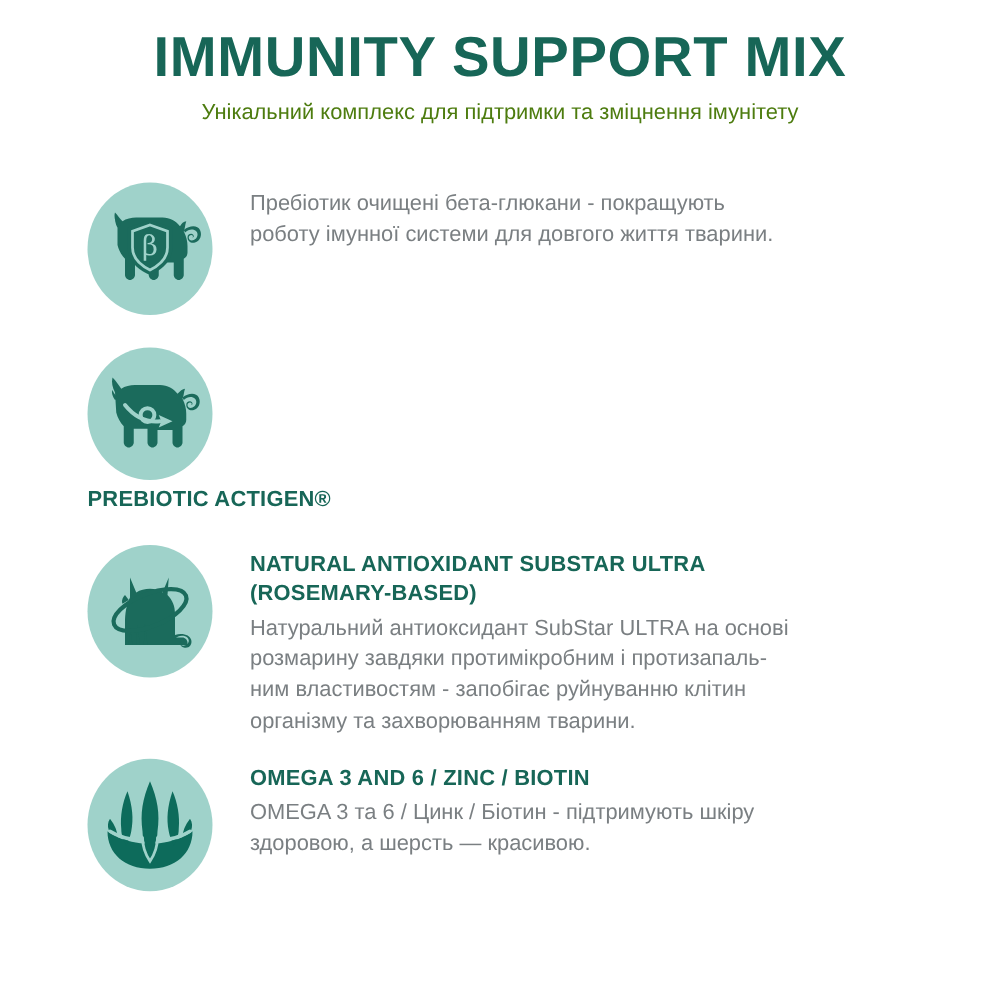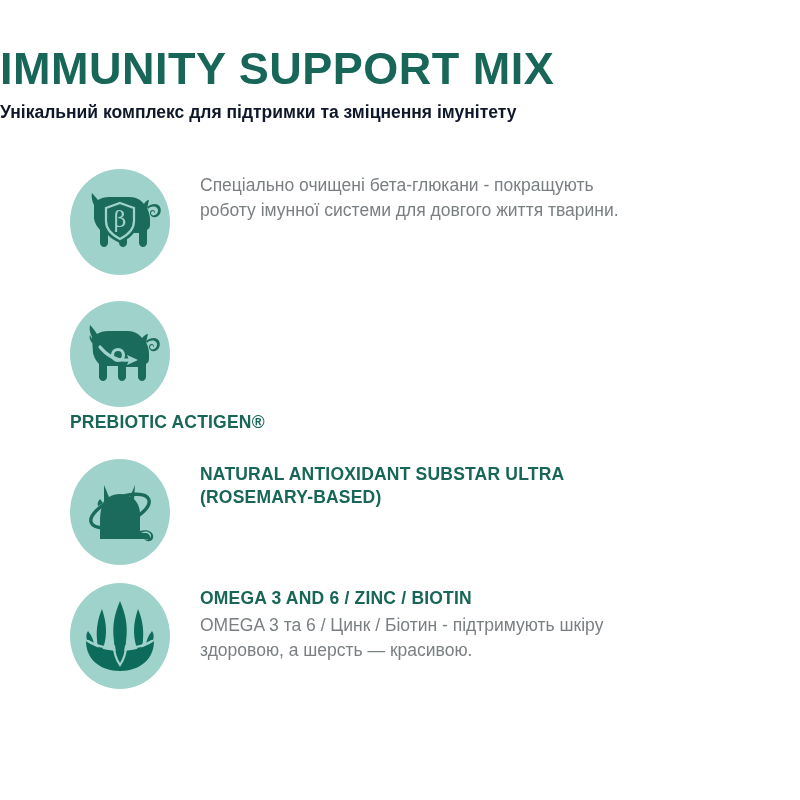--- a/index.html
+++ b/index.html
@@ -16,38 +16,38 @@
 
   .page {
     position: relative;
     width: 800px;
     height: 800px;
     box-sizing: border-box;
   }
 
   
   .header {
-    text-align: left;
-    padding-top: 45px;
+    text-align: center;
+    padding-top: 22px;
   }
   .title {
     font-family: "Liberation Sans", sans-serif;
     font-size: 45px;
     font-weight: 700;
     letter-spacing: 0.5px;
     color: #176657;
     line-height: 1.05;
     margin: 0;
     white-space: nowrap;
   }
   .subtitle {
     font-family: "Liberation Sans", sans-serif;
     font-size: 17.5px;
-    font-weight: 700;
-    color: #0f172a;
+    font-weight: 400;
+    color: #4d7c0f;
     margin: 10px 0 0 0;
     line-height: 1.2;
     white-space: nowrap;
   }
 
   
   .features {
     margin-top: 46px;
     padding-left: 70px;
     padding-right: 30px;
@@ -144,21 +144,21 @@
 
             <g>
               <path d="M50 30 L68 36 L68 52 C68 62 60 70 50 74 C40 70 32 62 32 52 L32 36 Z" fill="#1b6b5c"></path>
               <path d="M50 34 L64 39 L64 52 C64 60 58 66 50 70 C42 66 36 60 36 52 L36 39 Z" fill="none" stroke="#9fd2ca" stroke-width="2.2"></path>
               <text x="50" y="58" text-anchor="middle" font-family="'DejaVu Serif', serif" font-size="22" fill="#9fd2ca">β</text>
             </g>
           </svg>
         </div>
       </div>
       <div class="feature-body">
-        <div class="feature-text">Спеціально очищені бета-глюкани - покращують
+        <div class="feature-text">Пребіотик очищені бета-глюкани - покращують
 роботу імунної системи для довгого життя тварини.</div>
       </div>
     </div>
 
     <div class="feature f2">
       <div class="icon-wrap">
         <div class="icon-ellipse">
           <svg viewBox="0 0 100 106" xmlns="http://www.w3.org/2000/svg" aria-hidden="true">
             <g fill="#1b6b5c">
 
@@ -218,20 +218,24 @@
             </g>
             <g fill="none" stroke="#9fd2ca" stroke-width="2" stroke-linecap="round">
               <path d="M36 38 C44 34 54 34 62 38" opacity="0"></path>
             </g>
           </svg>
         </div>
       </div>
       <div class="feature-body">
         <div class="feature-heading">NATURAL ANTIOXIDANT SUBSTAR ULTRA
 (ROSEMARY-BASED)</div>
+        <div class="feature-text">Натуральний антиоксидант SubStar ULTRA на основі
+розмарину завдяки протимікробним і протизапаль-
+ним властивостям - запобігає руйнуванню клітин
+організму та захворюванням тварини.</div>
       </div>
     </div>
 
     <div class="feature f4">
       <div class="icon-wrap">
         <div class="icon-ellipse">
           <svg viewBox="0 0 100 106" xmlns="http://www.w3.org/2000/svg" aria-hidden="true">
             <g fill="#0d6b5b">
 
               <path d="M16 58 C16 58 28 68 50 68 C72 68 84 58 84 58

